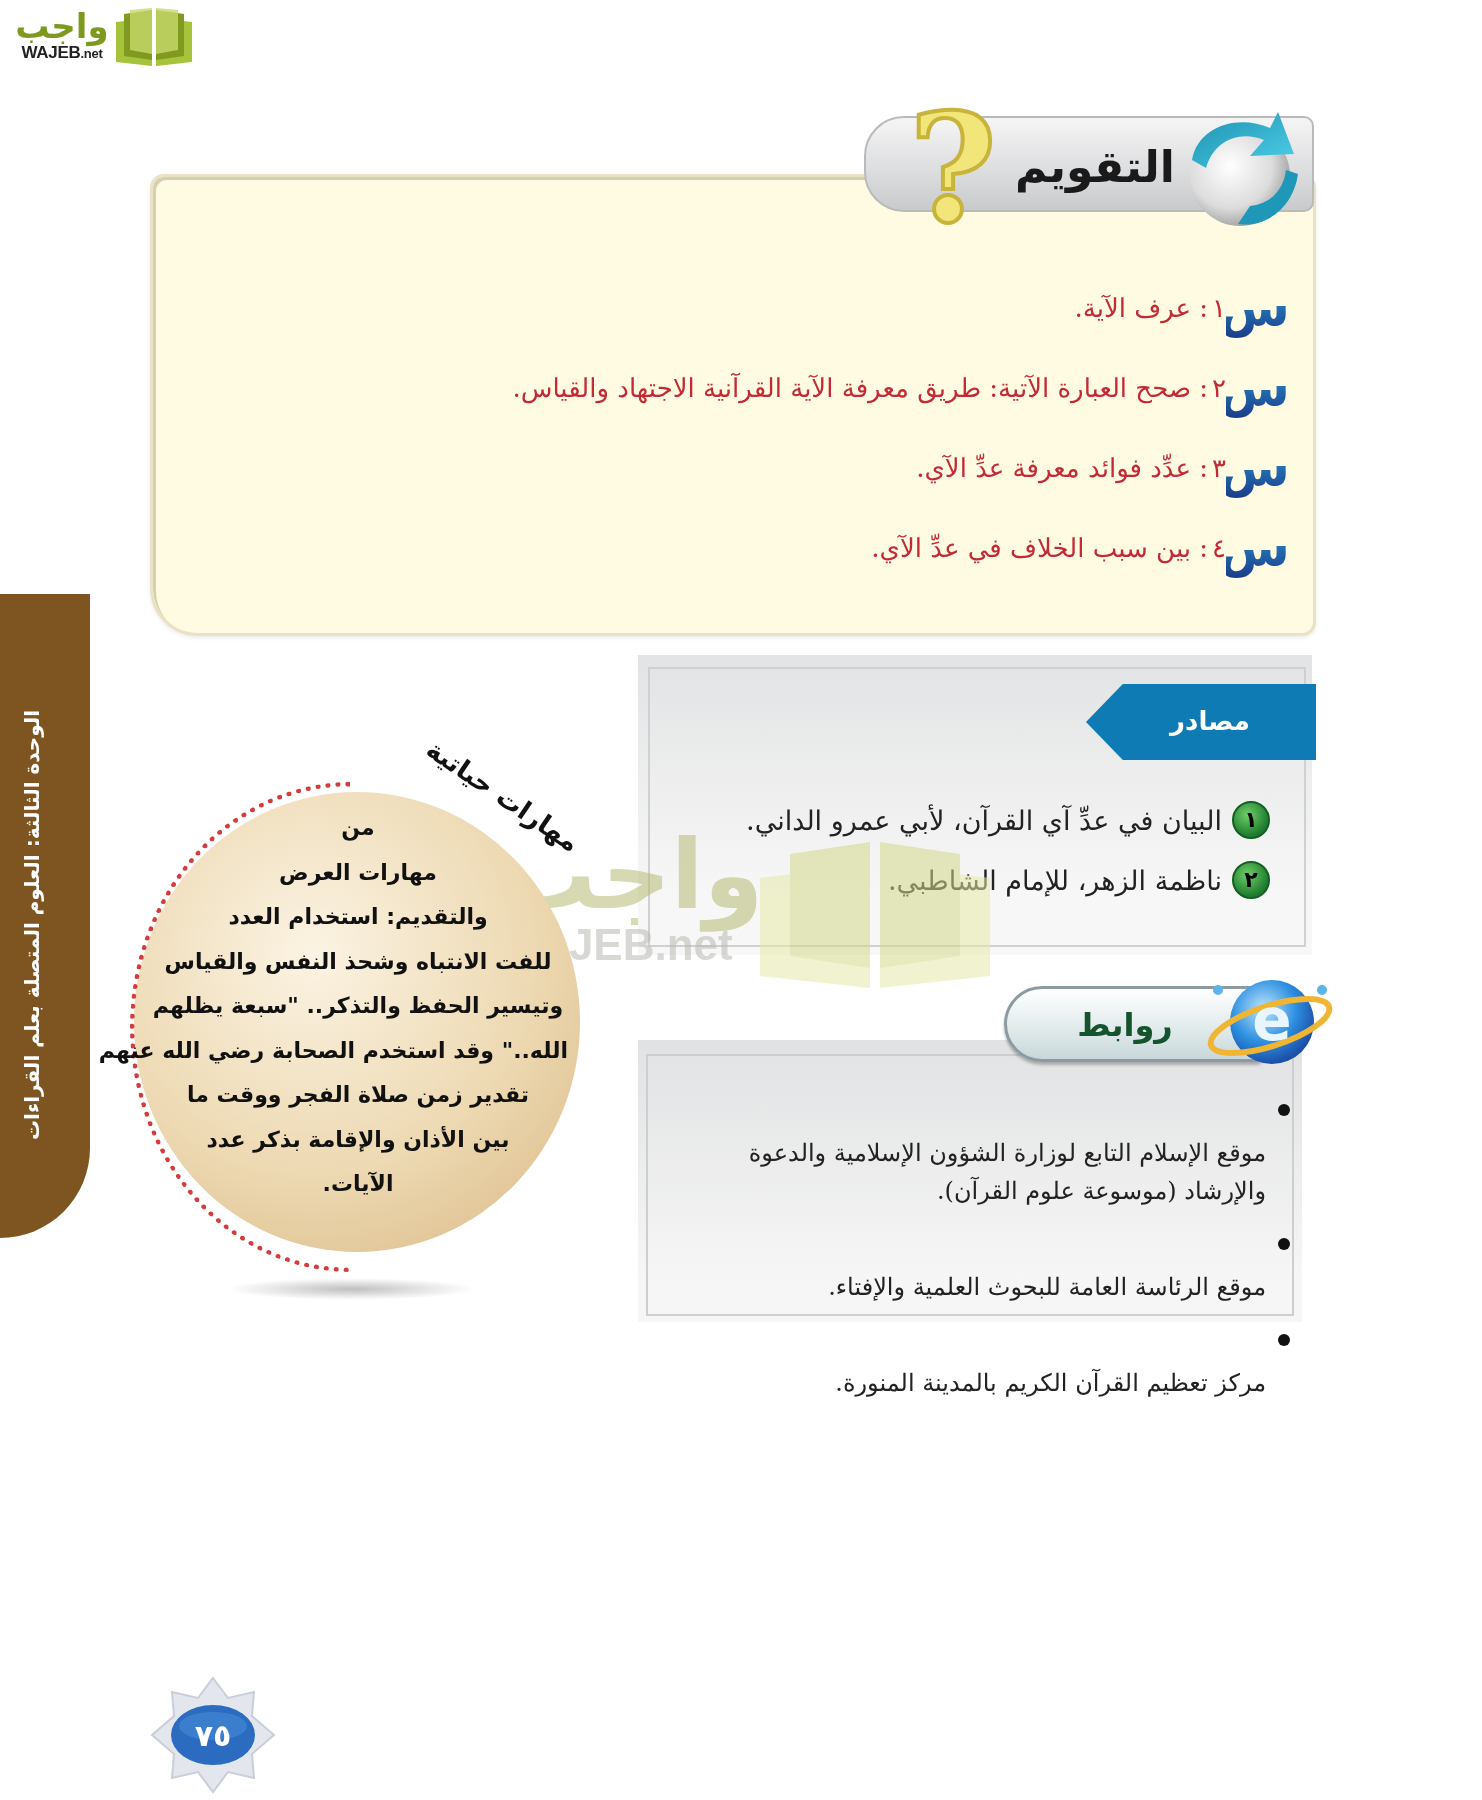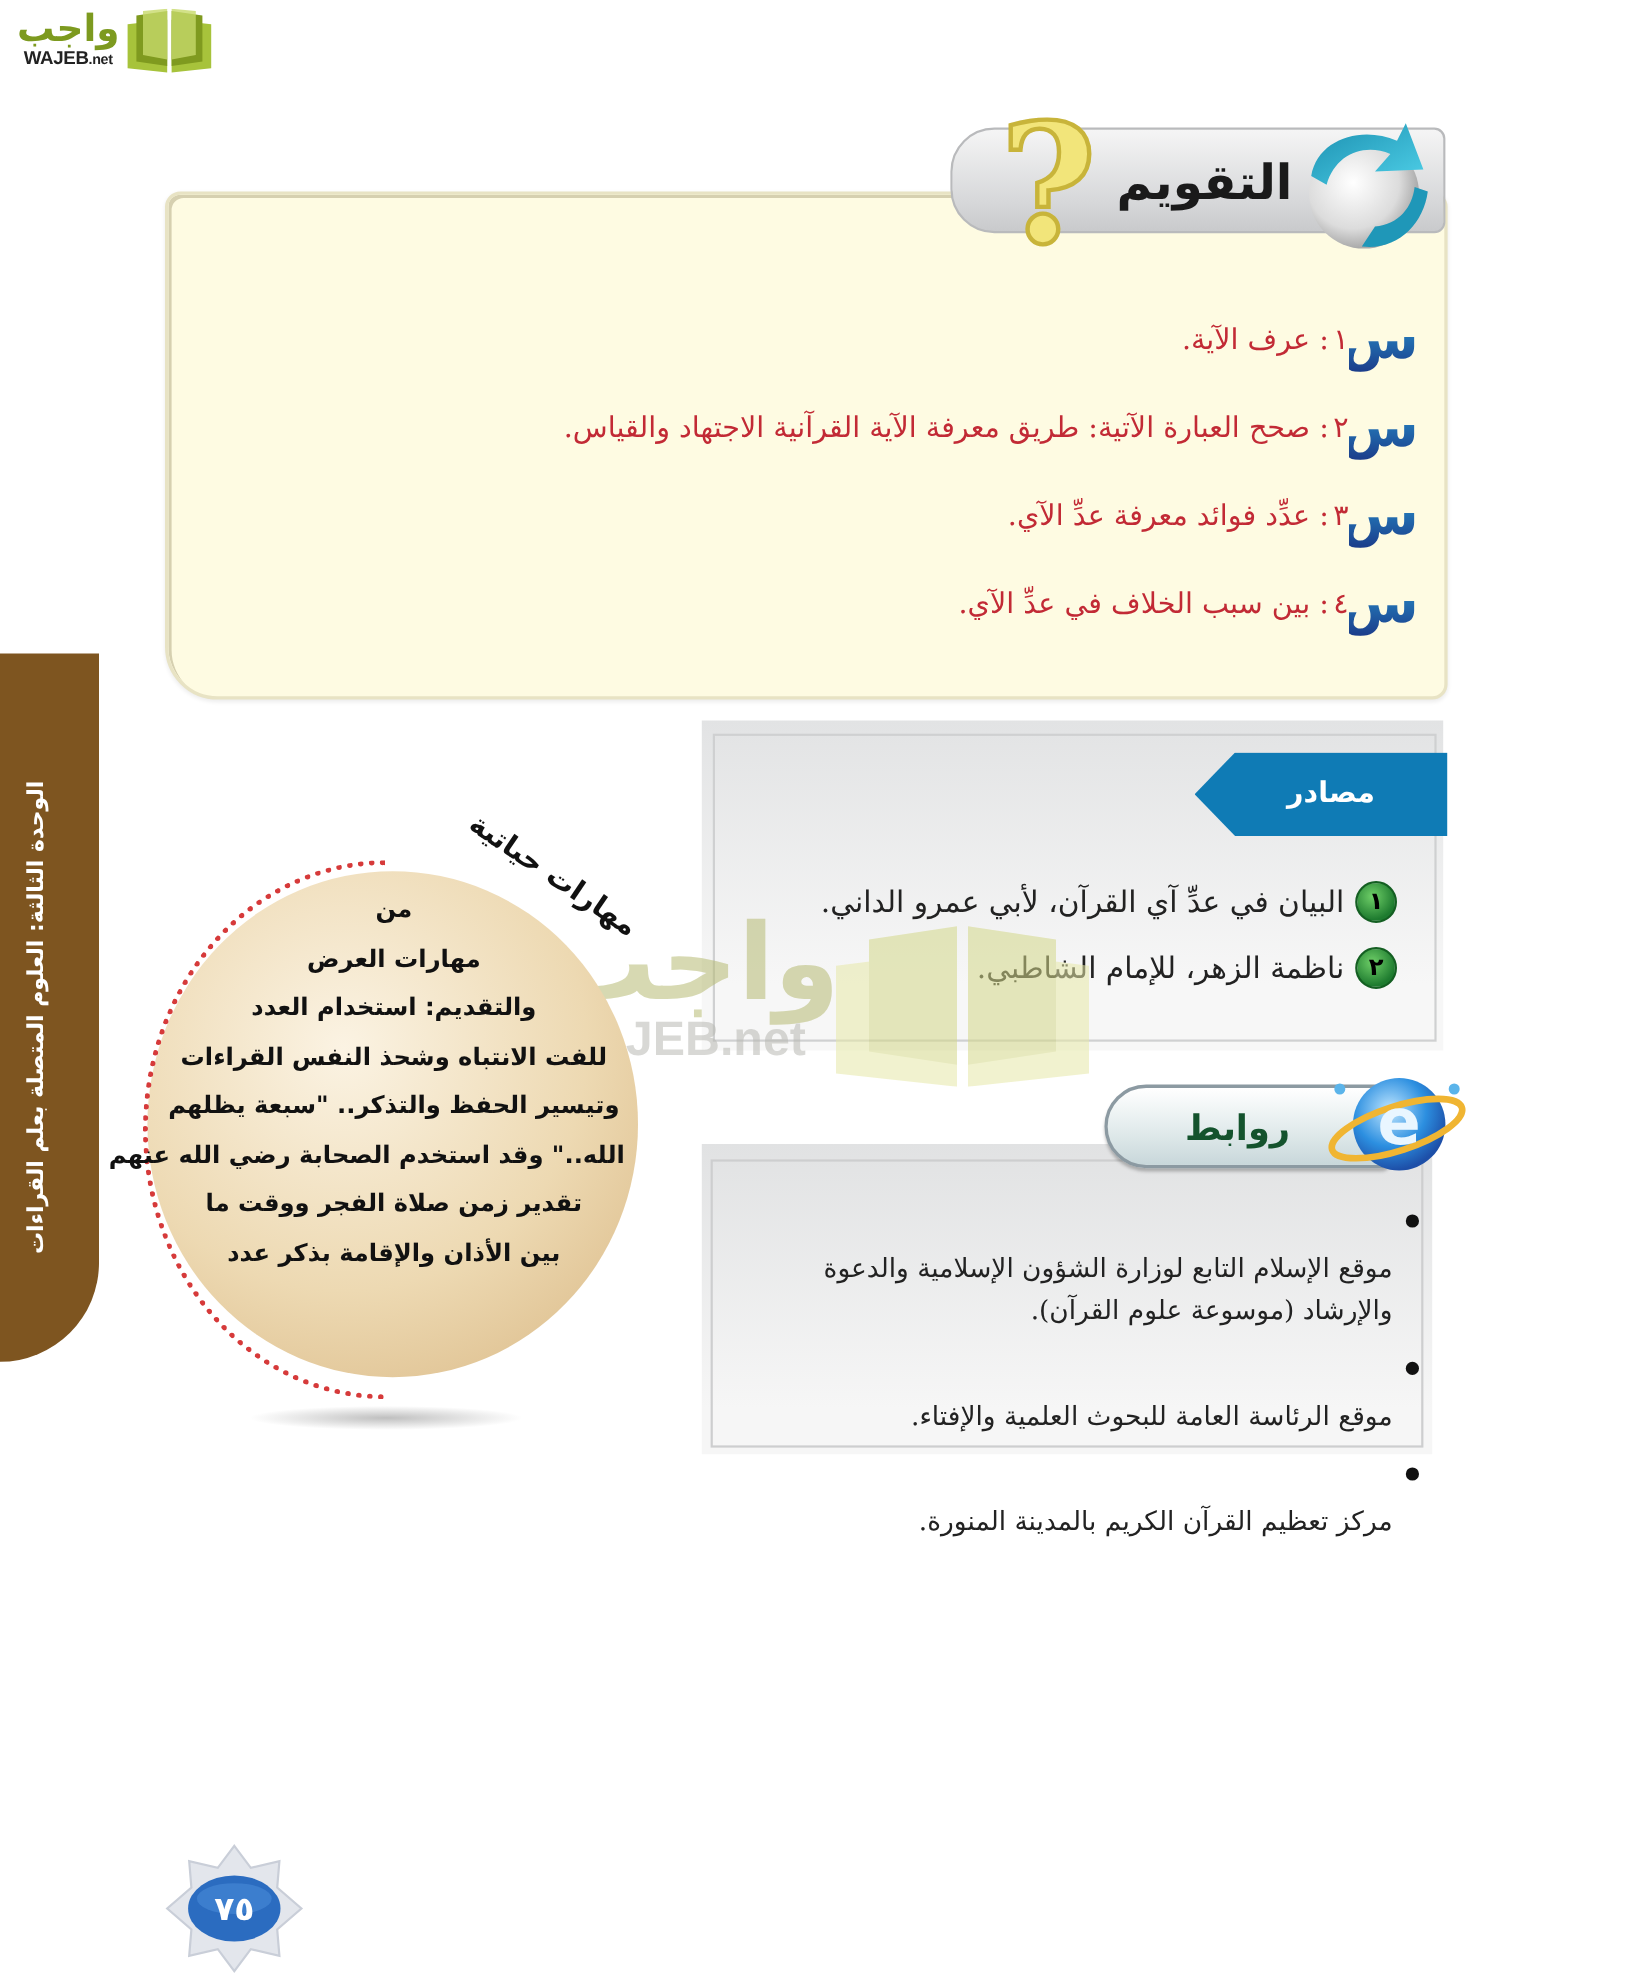--- a/index.html
+++ b/index.html
@@ -272,25 +272,26 @@
 </div>
 
 <div class="bubble"></div>
 <div class="bubble-dots"></div>
 <div class="bubble-shadow"></div>
 <div class="bubble-title">مهارات حياتية</div>
 <div class="bubble-text">
   <span>من</span>
   <span>مهارات العرض</span>
   <span>والتقديم: استخدام العدد</span>
-  <span>للفت الانتباه وشحذ النفس القراءات</span>
+  <span>للفت الانتباه وشحذ النفس والقياس</span>
   <span>وتيسير الحفظ والتذكر.. "سبعة يظلهم</span>
   <span>الله.." وقد استخدم الصحابة رضي الله عنهم</span>
   <span>تقدير زمن صلاة الفجر ووقت ما</span>
   <span>بين الأذان والإقامة بذكر عدد</span>
+  <span>الآيات.</span>
 </div>
 
 <svg class="page-badge" viewBox="0 0 126 118">
   <polygon points="63,2 78,22 104,16 102,40 124,59 102,78 104,102 78,96 63,116 48,96 22,102 24,78 2,59 24,40 22,16 48,22" fill="#e3e6ec" stroke="#c9ced8" stroke-width="2"></polygon>
   <ellipse cx="63" cy="59" rx="42" ry="30" fill="#2b6cc0"></ellipse>
   <ellipse cx="63" cy="50" rx="34" ry="14" fill="#4d8fdb" opacity="0.5"></ellipse>
 </svg>
 <div class="page-num">٧٥</div>
 
 </body></html>

